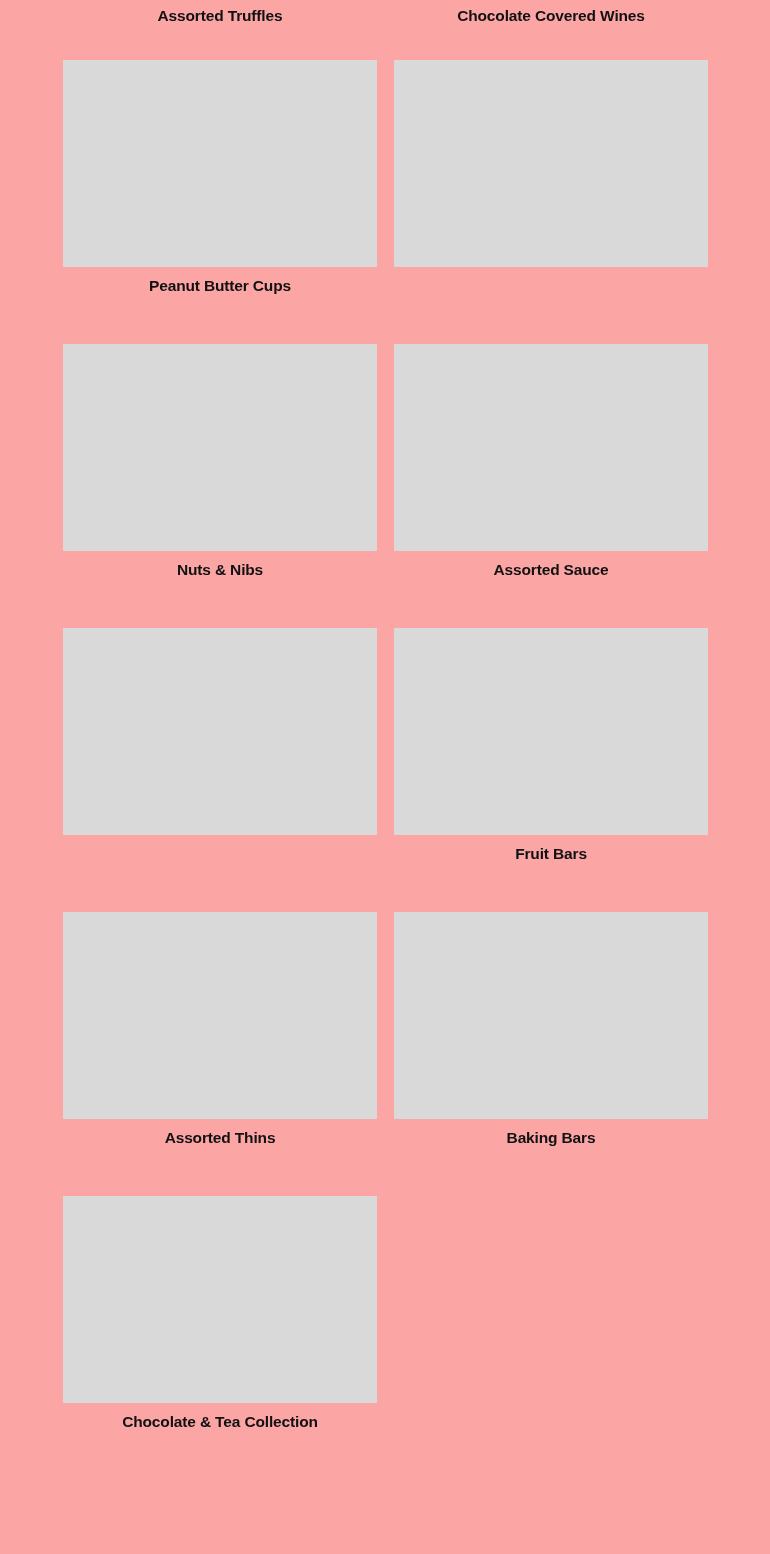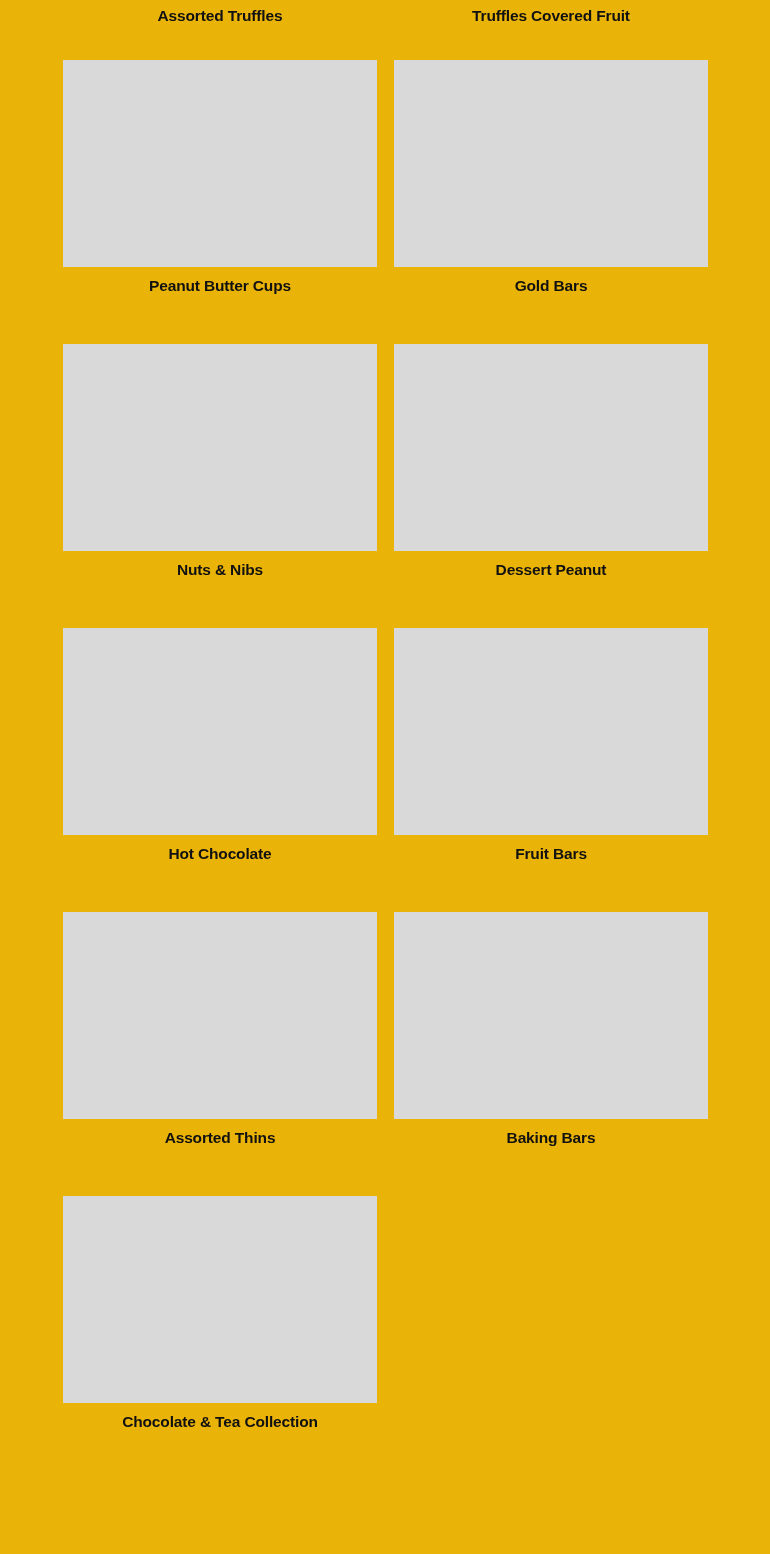--- a/index.html
+++ b/index.html
@@ -12,21 +12,21 @@
     height: 1554px;
     background: #f6f6f6;
     font-family: "Liberation Sans", sans-serif;
     overflow: hidden;
   }
 
   .page {
     position: relative;
     width: 770px;
     height: 1554px;
-    background: #eab308;
+    background: #fca5a5;
     box-sizing: border-box;
   }
 
   
   .grid {
     position: absolute;
     left: 63px;
     top: 0;
     width: 645px;
     display: grid;
@@ -84,41 +84,39 @@
 </style>
 </head>
 <body>
 
 <div class="page">
   <div class="grid" id="grid-root">
       <div class="cell orphan">
         <a class="cat-label" href="#">Assorted Truffles</a>
       </div>
       <div class="cell orphan">
-        <a class="cat-label" href="#">Truffles Covered Fruit</a>
+        <a class="cat-label" href="#">Chocolate Covered Wines</a>
       </div>
       <div class="cell">
         <div class="thumb" aria-label="Peanut Butter Cups"></div>
         <a class="cat-label" href="#">Peanut Butter Cups</a>
       </div>
       <div class="cell">
         <div class="thumb" aria-label="Gold Bars"></div>
-        <a class="cat-label" href="#">Gold Bars</a>
       </div>
       <div class="cell">
         <div class="thumb" aria-label="Nuts &amp; Nibs"></div>
         <a class="cat-label" href="#">Nuts &amp; Nibs</a>
       </div>
       <div class="cell">
         <div class="thumb" aria-label="Dessert Sauce"></div>
-        <a class="cat-label" href="#">Dessert Peanut</a>
+        <a class="cat-label" href="#">Assorted Sauce</a>
       </div>
       <div class="cell">
         <div class="thumb" aria-label="Hot Chocolate"></div>
-        <a class="cat-label" href="#">Hot Chocolate</a>
       </div>
       <div class="cell">
         <div class="thumb" aria-label="Pure Bars"></div>
         <a class="cat-label" href="#">Fruit Bars</a>
       </div>
       <div class="cell">
         <div class="thumb" aria-label="Chocolate Thins"></div>
         <a class="cat-label" href="#">Assorted Thins</a>
       </div>
       <div class="cell">

